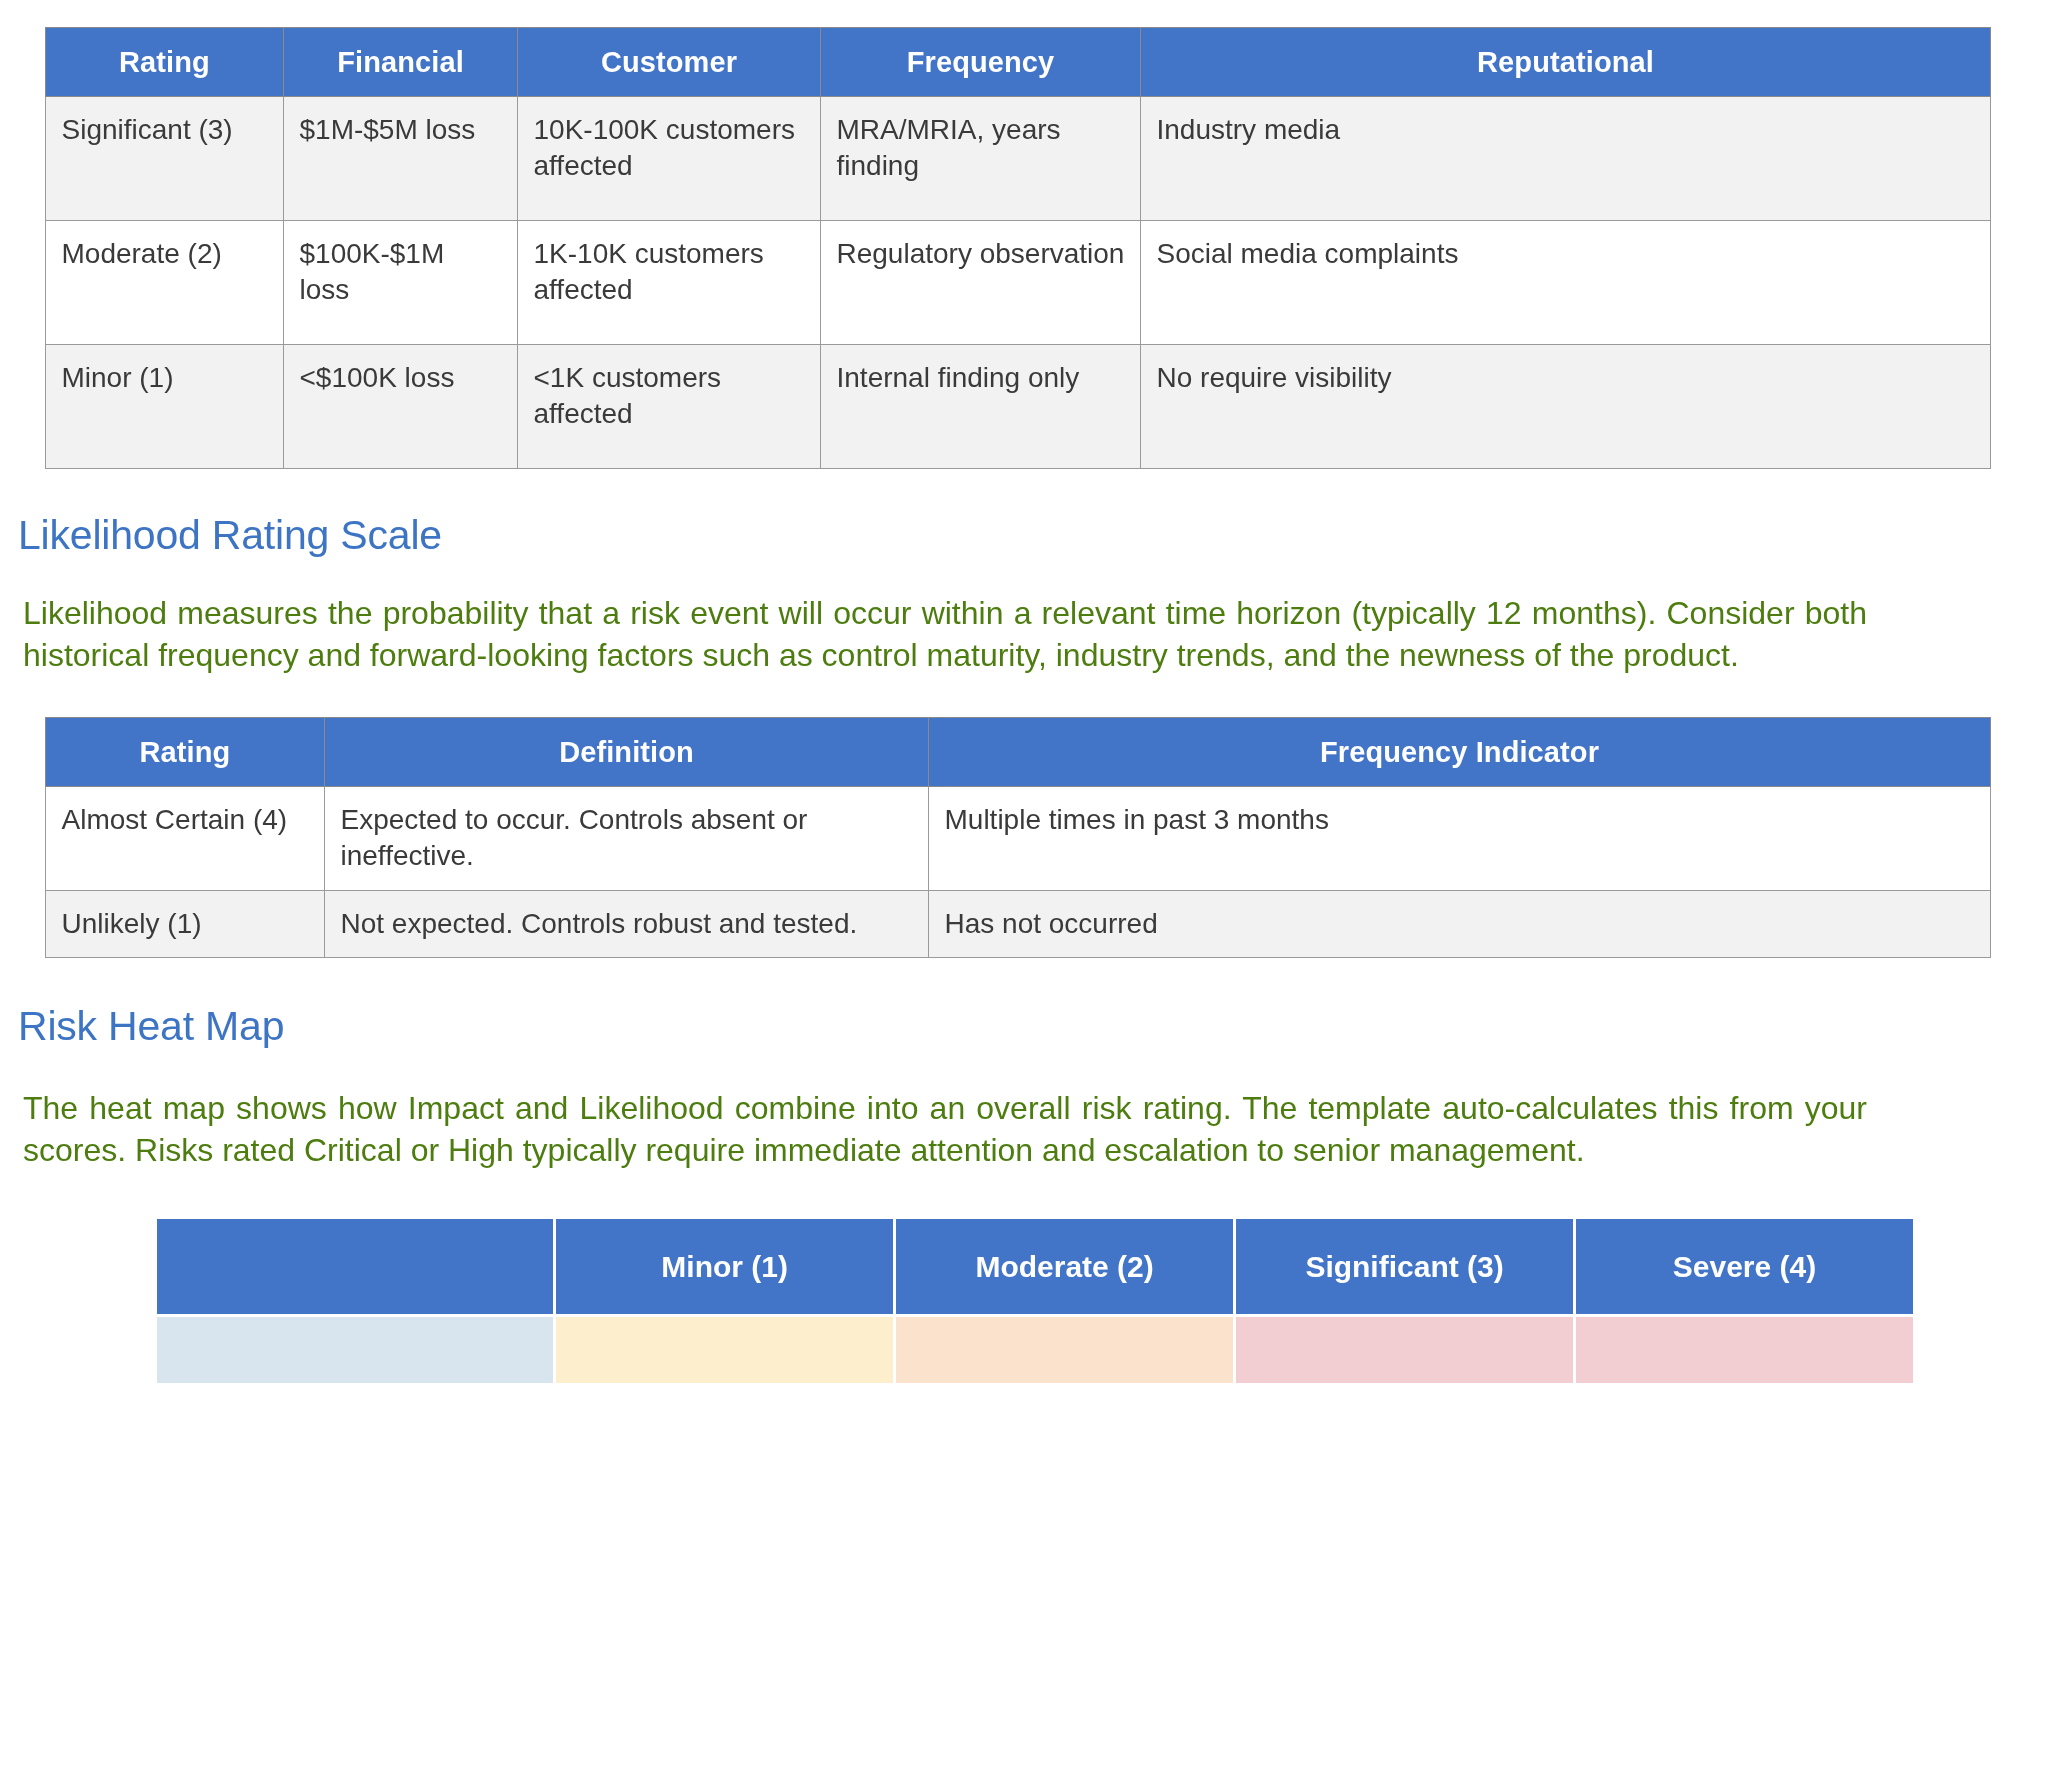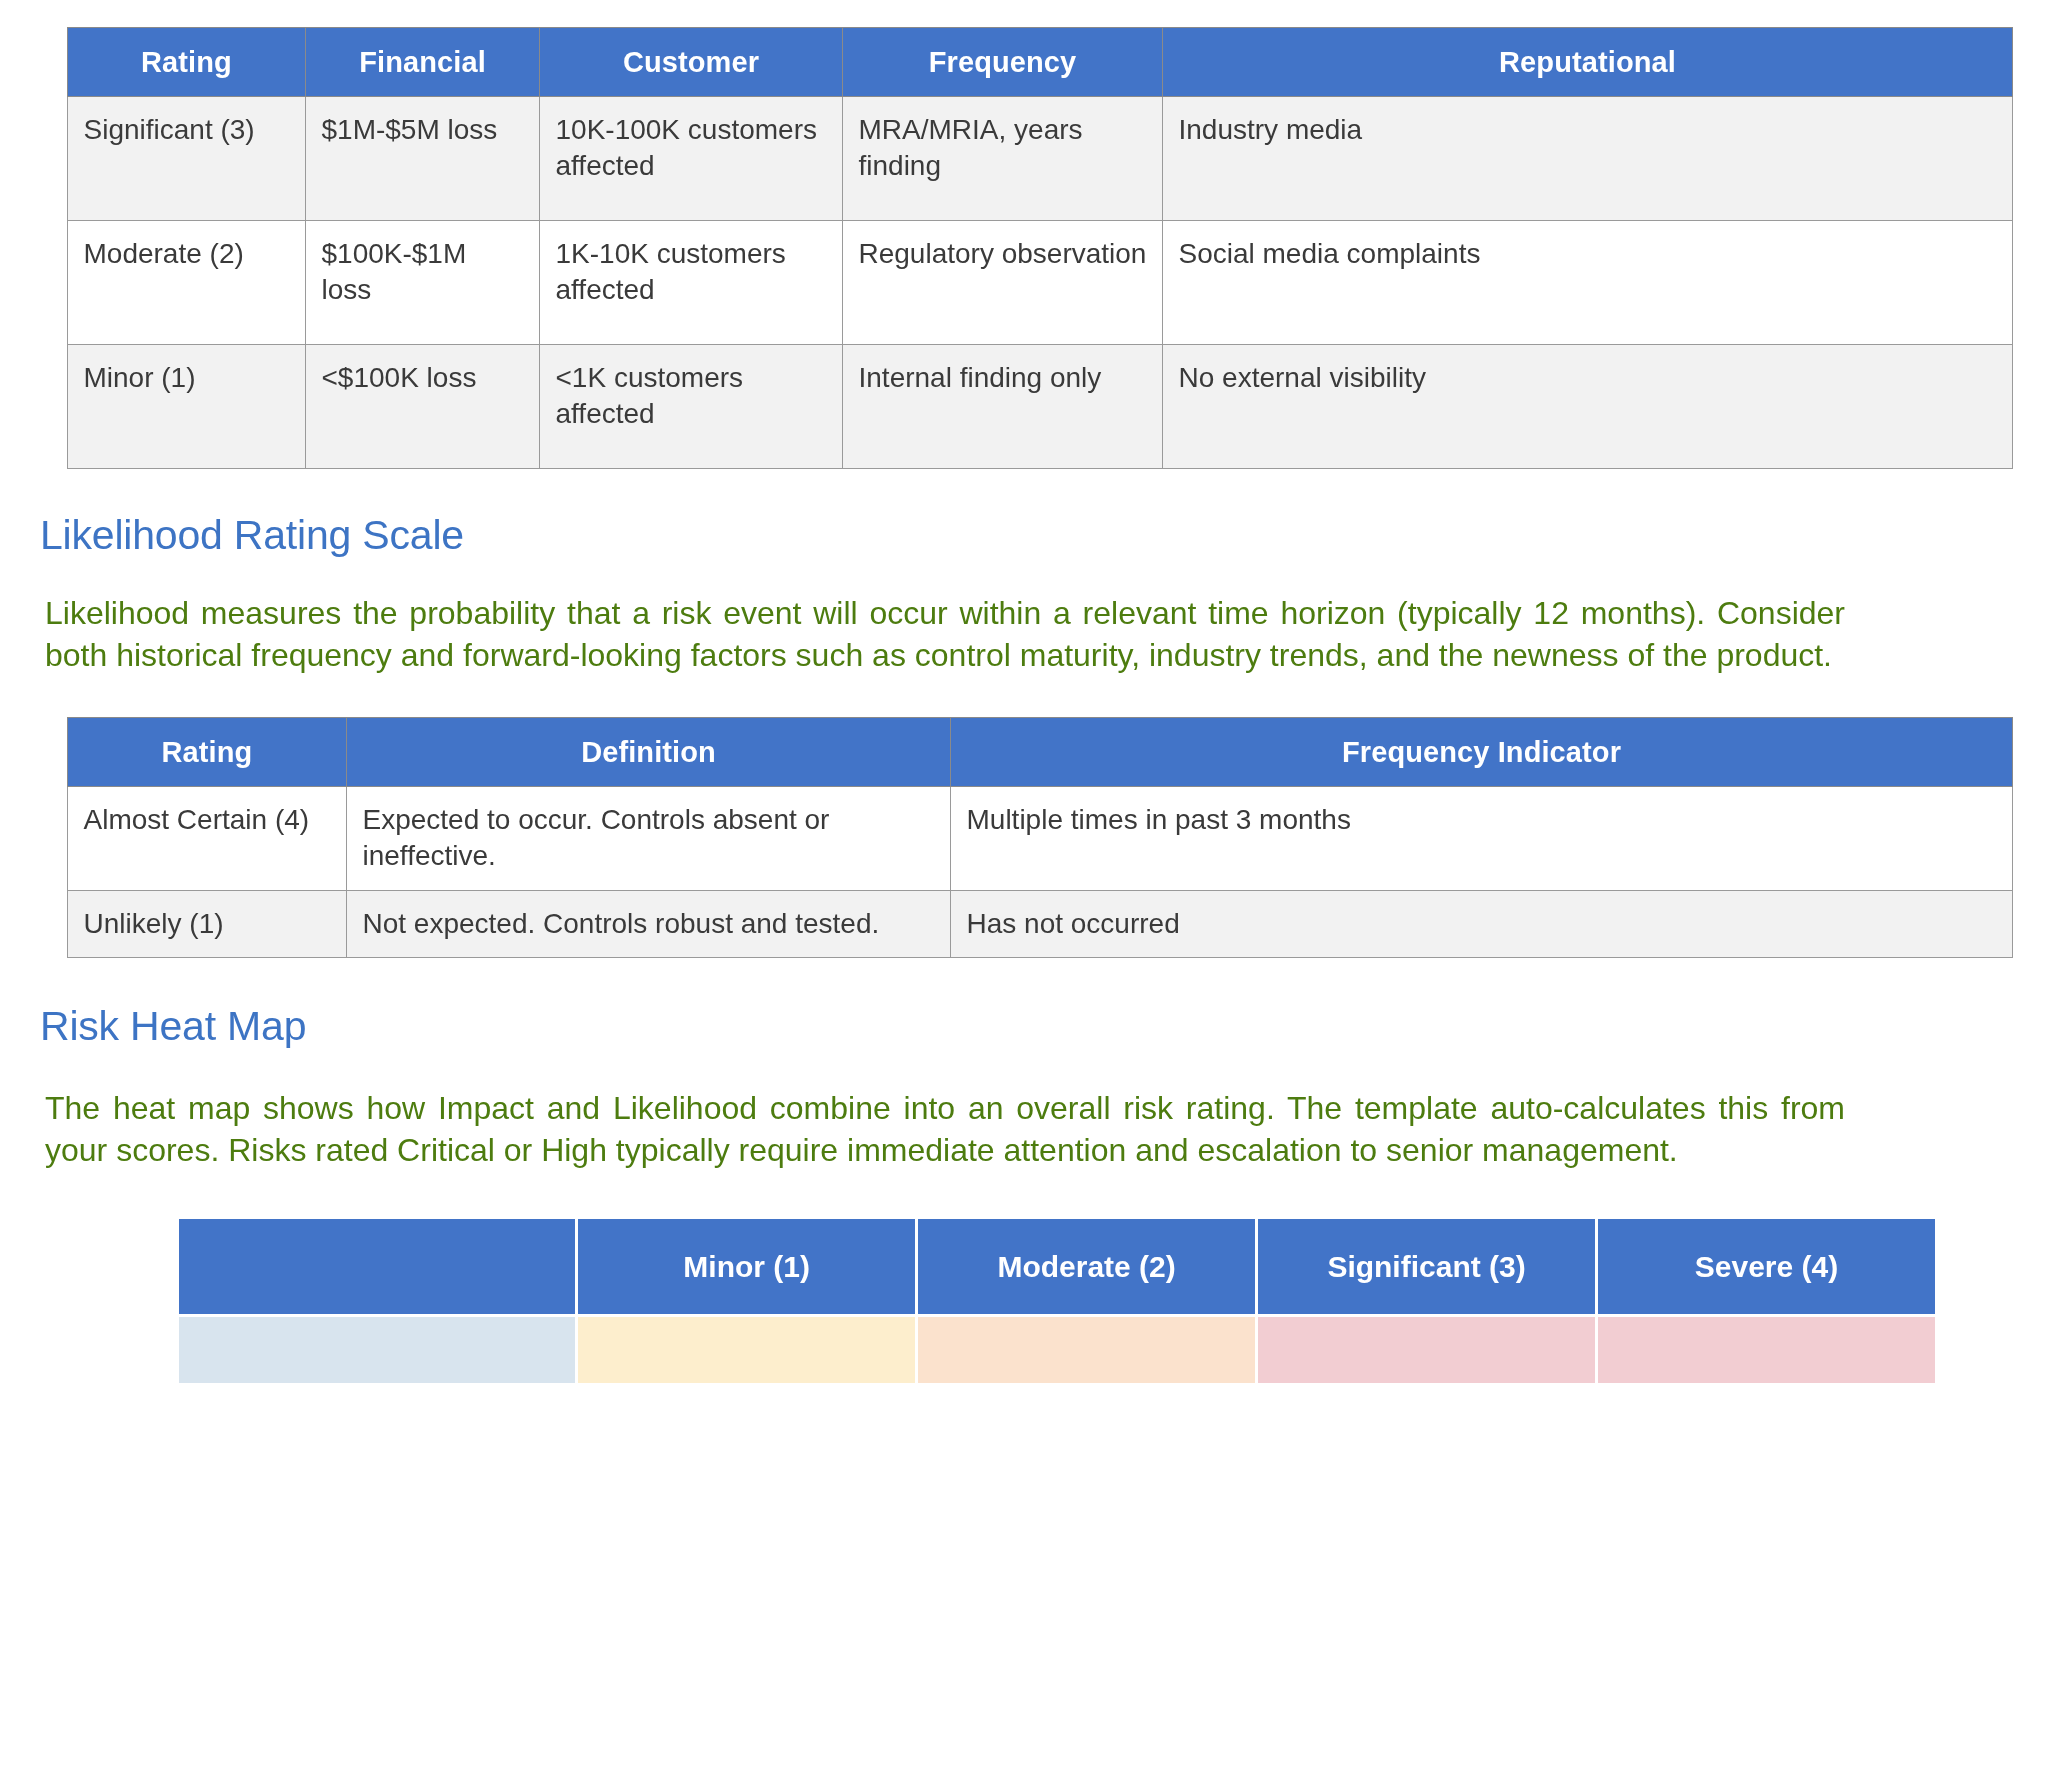--- a/index.html
+++ b/index.html
@@ -12,21 +12,21 @@
     height: 1778px;
     overflow: hidden;
     font-family: "Liberation Sans", sans-serif;
     color: #333333;
   }
   .page {
     position: relative;
     width: 1890px;
     height: 1778px;
     box-sizing: border-box;
-    padding: 0 40px;
+    padding: 0 18px;
   }
 
   
   table.doc-table {
     border-collapse: collapse;
     table-layout: fixed;
     width: 1945px;
     margin: 0 0 0 27px;
     border: 1.9px solid #808080;
   }
@@ -162,21 +162,21 @@
         <td>$100K-$1M loss</td>
         <td>1K-10K customers affected</td>
         <td>Regulatory observation</td>
         <td>Social media complaints</td>
       </tr>
       <tr class="alt">
         <td>Minor (1)</td>
         <td>&lt;$100K loss</td>
         <td>&lt;1K customers affected</td>
         <td>Internal finding only</td>
-        <td>No external visibility</td>
+        <td>No require visibility</td>
       </tr>
     </tbody>
   </table>
 
   <div class="gap-a"></div>
 
   <h2 class="section-heading">Likelihood Rating Scale</h2>
 
   <div class="gap-b"></div>
 

